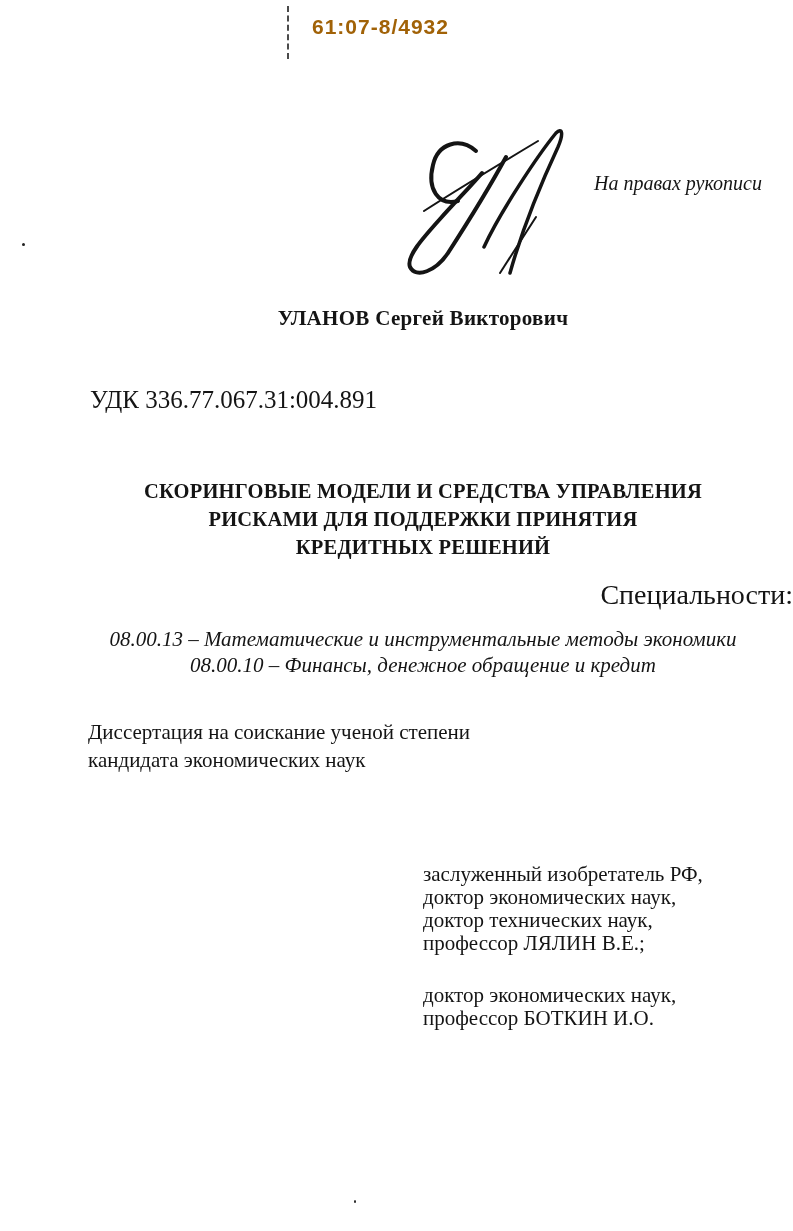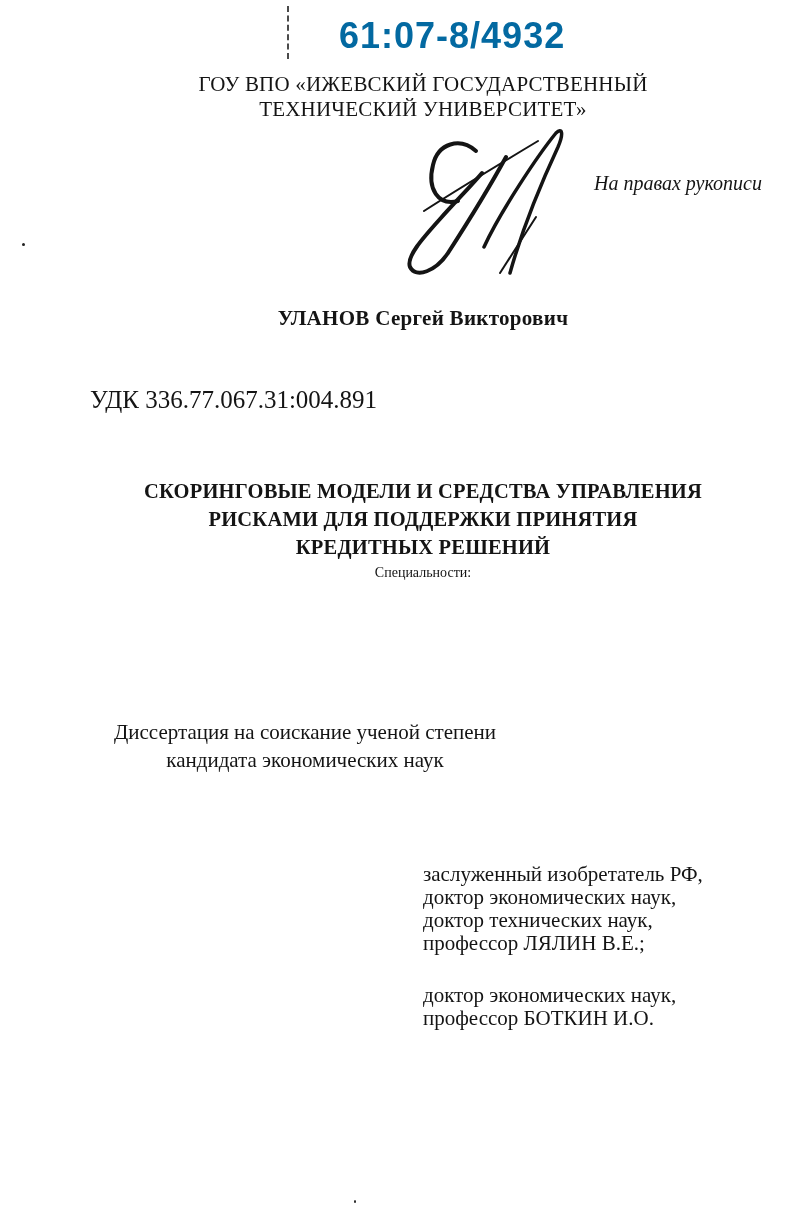--- a/index.html
+++ b/index.html
@@ -16,23 +16,22 @@
   .preline{white-space:pre-line;}
   .centercol{left:53px;width:740px;text-align:center;}
 
   .stamp-dash{
     left:287px;top:6px;height:53px;width:0;
     border-left:2px dashed #4a4a4a;
   }
   .stamp-number{
     left:312px;top:15px;
     font-family:"Liberation Sans", sans-serif;
-    font-size:36px;font-weight:600;letter-spacing:1px;
-    color:#0369a1;
-    margin-left:27px;
+    font-size:21px;font-weight:600;letter-spacing:1px;
+    color:#a16207;
   }
   .university{
     top:72px;
     font-size:21px;line-height:25px;
     letter-spacing:0.2px;
   }
   .signature{left:388px;top:127px;width:182px;height:152px;}
   .manuscript-note{
     left:594px;top:172px;
     font-size:20px;font-style:italic;text-align:center;
@@ -40,28 +39,28 @@
   .author{
     top:306px;
     font-size:21px;font-weight:bold;letter-spacing:0.3px;
   }
   .udc{left:90px;top:386px;font-size:25px;text-align:right;}
   .title{
     top:477px;
     font-size:20.5px;font-weight:bold;line-height:28px;
     letter-spacing:0.2px;
   }
-  .spec-label{top:565px;font-size:14px;}
+  .spec-label{top:579px;font-size:28px;text-align:right;}
   .spec-items{
     top:626px;
     font-size:21px;font-style:italic;line-height:26px;
   }
   .dissertation{
     left:88px;top:718px;width:434px;
-    font-size:21px;line-height:28px;text-align:center;
+    font-size:21px;line-height:28px;
   }
   .sup-label{left:423px;top:815px;font-size:21px;}
   .sup-first{left:423px;top:863px;font-size:21px;line-height:23px;}
   .sup-second{left:423px;top:984px;font-size:21px;line-height:23px;}
   .footer-city{top:1097px;font-size:21px;}
 
   .speck{position:absolute;background:#222;border-radius:50%;}
   .speck-a{left:22px;top:243px;width:3px;height:3px;}
   .speck-b{left:354px;top:1200px;width:2px;height:3px;}
 
@@ -69,22 +68,20 @@
 </style>
 </head>
 <body>
 
 <div class="page">
 
   <div class="abs stamp-dash"></div>
 
   <div class="abs stamp-number">61:07-8/4932</div>
 
-  <div class="abs centercol university preline">ГОУ ВПО «ИЖЕВСКИЙ ГОСУДАРСТВЕННЫЙ
-ТЕХНИЧЕСКИЙ УНИВЕРСИТЕТ»</div>
 
   <div class="abs signature">
     <svg width="182" height="152" viewBox="0 0 182 152" xmlns="http://www.w3.org/2000/svg">
       <path d="M88 24 C72 10 50 16 45 38 C39 62 50 79 70 74" stroke-width="4"></path>
       <path d="M36 84 C70 62 120 32 150 14" stroke-width="2"></path>
       <path d="M118 30 C106 52 80 95 60 126 C48 144 28 152 22 140 C18 130 34 112 52 92 C68 74 84 58 94 46" stroke-width="4"></path>
       <path d="M96 120 C112 85 150 28 168 6 C174 0 176 6 170 20 C156 50 136 96 122 146" stroke-width="3.5"></path>
       <path d="M148 90 L112 146" stroke-width="2"></path>
     </svg>
   </div>
@@ -94,20 +91,22 @@
   <div class="abs centercol author">УЛАНОВ Сергей Викторович</div>
 
   <div class="abs udc">УДК 336.77.067.31:004.891</div>
 
   <div class="abs centercol title preline">СКОРИНГОВЫЕ МОДЕЛИ И СРЕДСТВА УПРАВЛЕНИЯ
 РИСКАМИ ДЛЯ ПОДДЕРЖКИ ПРИНЯТИЯ
 КРЕДИТНЫХ РЕШЕНИЙ</div>
 
   <div class="abs centercol spec-label">Специальности:</div>
 
+  <div class="abs centercol spec-items preline">08.00.13 – Математические и инструментальные методы экономики
+08.00.10 – Финансы, денежное обращение и кредит</div>
 
   <div class="abs dissertation preline">Диссертация на соискание ученой степени
 кандидата экономических наук</div>
 
 
   <div class="abs sup-first preline">заслуженный изобретатель РФ,
 доктор экономических наук,
 доктор технических наук,
 профессор ЛЯЛИН В.Е.;</div>
 

